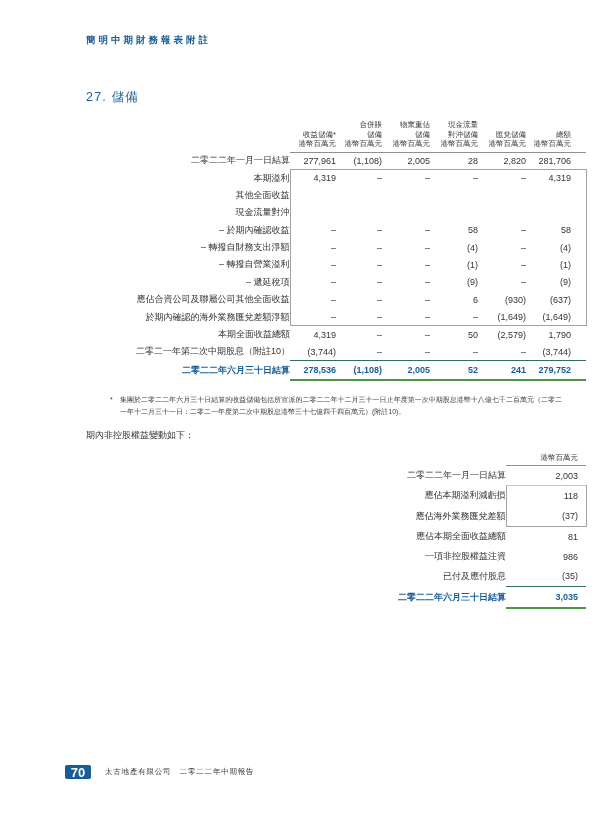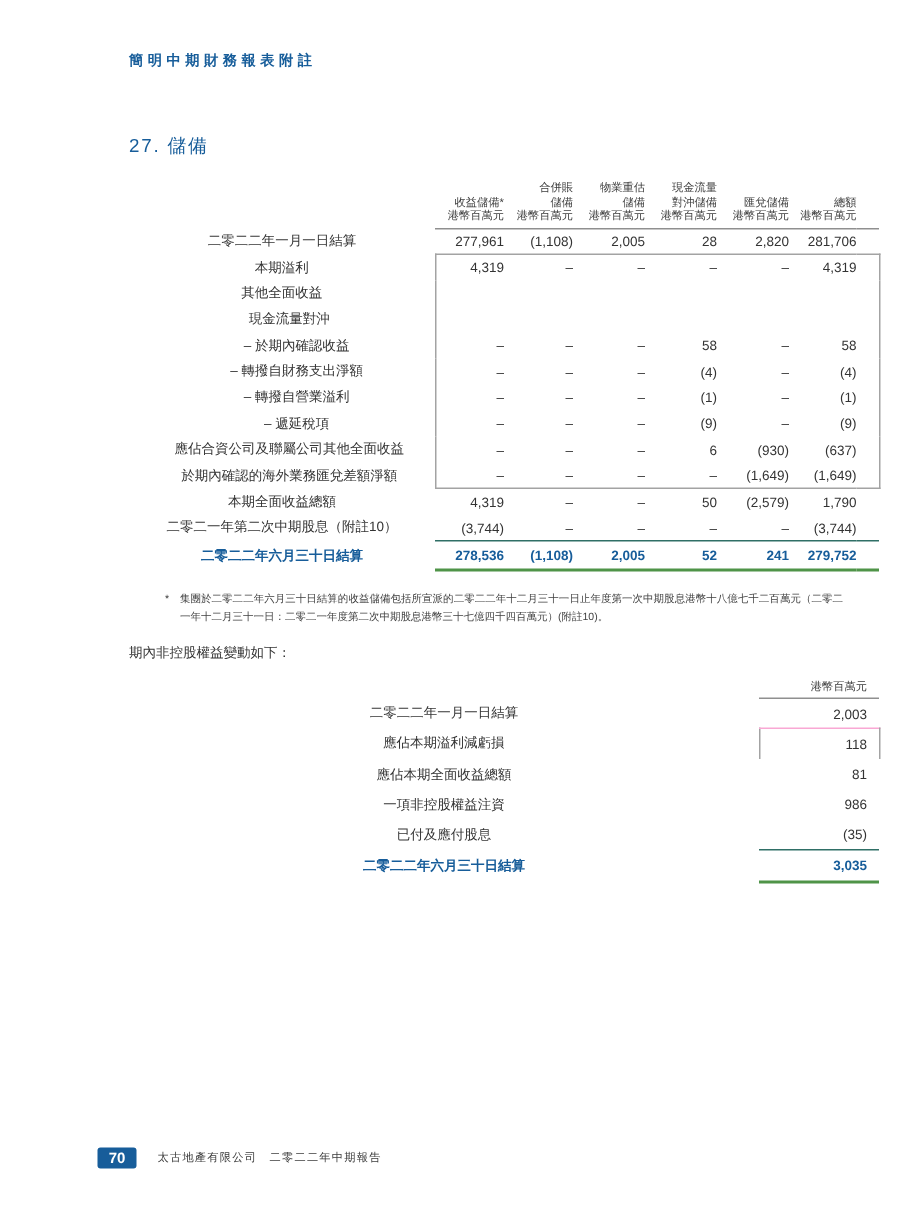--- a/index.html
+++ b/index.html
@@ -14,21 +14,21 @@
   .sec28-title{margin-top:34px;margin-bottom:0;}
 
   table{border-collapse:collapse;table-layout:fixed;width:500px;}
   th,td{margin:0;}
   .thead th{vertical-align:bottom;text-align:right;font-weight:400;font-size:7.5px;
             color:#3c3c3c;padding:0 0 3px 0;}
   .thead th div{line-height:9.5px;}
   .thead th.u{border-bottom:1px solid #8f8f8f;}
 
   td{font-size:9px;padding:2.2px 0;}
-  td.lbl{text-align:center;color:#333333;}
+  td.lbl{text-align:right;color:#333333;}
   td.num{text-align:right;color:#333333;}
   td.pad{width:15px;}
   .ind1{padding-left:10px;}
   .ind2{padding-left:20px;}
 
   
   tr.bx  td:nth-child(2){border-left:1px solid #a3a3a3;}
   tr.bx  td:last-child{border-right:1px solid #a3a3a3;}
   tr.bxt td:not(.lbl){border-top:1px solid #a3a3a3;}
   tr.bxb td:not(.lbl){border-bottom:1px solid #a3a3a3;}
@@ -46,21 +46,21 @@
   .t2 td{font-size:9px;padding:3.6px 0;}
   .t2 .thead th{font-size:7.5px;}
   tr.bx2  td.val{border-left:1px solid #a3a3a3;}
   tr.bx2  td:last-child{border-right:1px solid #a3a3a3;}
   tr.bx2t td:not(.lbl){border-top:1px solid #f9a8d4;}
   tr.bx2b td:not(.lbl){border-bottom:1px solid #a3a3a3;}
   tr.total2 td{color:#175d9a;font-weight:700;padding:4px 0;}
   tr.total2 td:not(.lbl){border-top:1px solid #2f6f66;border-bottom:2px solid #4f9448;}
 
   .footer{position:absolute;left:26px;top:765px;display:flex;align-items:center;}
-  .page-badge{min-width:26px;height:14px;background:#175d9a;color:#ffffff;font-size:10px;
+  .page-badge{min-width:26px;height:14px;background:#175d9a;color:#ffffff;font-size:13px;
               font-weight:700;display:flex;align-items:center;justify-content:center;
               border-radius:2px;padding:0 3px;box-sizing:border-box;}
   .footer-text{margin-left:14px;font-size:7.5px;color:#3c3c3c;letter-spacing:0.8px;}
 </style>
 </head>
 <body>
 
 <div class="page">
   <div class="content">
 
@@ -269,20 +269,25 @@
       <tr>
         <td class="lbl">二零二二年一月一日結算</td>
         <td class="num val">2,003</td>
         <td class="pad"></td>
       </tr>
       <tr class="bx2 bx2t">
         <td class="lbl ind1">應佔本期溢利減虧損</td>
         <td class="num val">118</td>
         <td class="pad"></td>
       </tr>
+      <tr class="bx2 bx2b">
+        <td class="lbl ind1">應佔海外業務匯兌差額</td>
+        <td class="num val">(37)</td>
+        <td class="pad"></td>
+      </tr>
       <tr>
         <td class="lbl">應佔本期全面收益總額</td>
         <td class="num val">81</td>
         <td class="pad"></td>
       </tr>
       <tr>
         <td class="lbl">一項非控股權益注資</td>
         <td class="num val">986</td>
         <td class="pad"></td>
       </tr>

